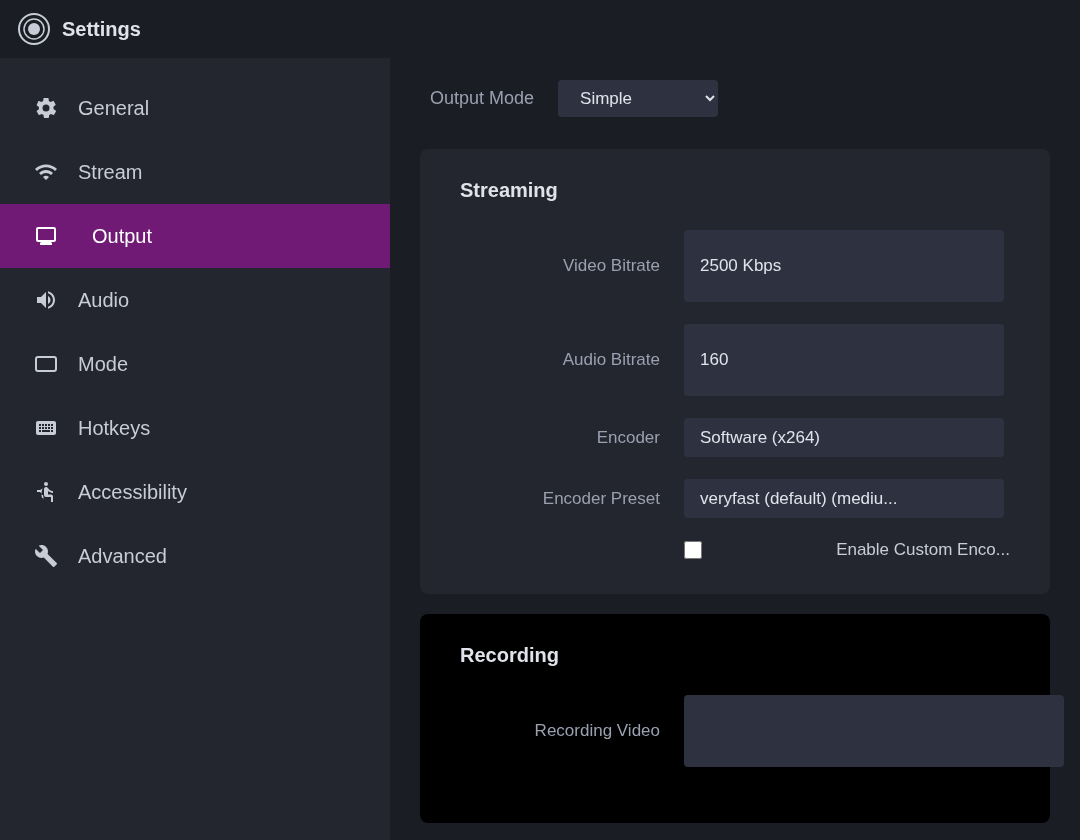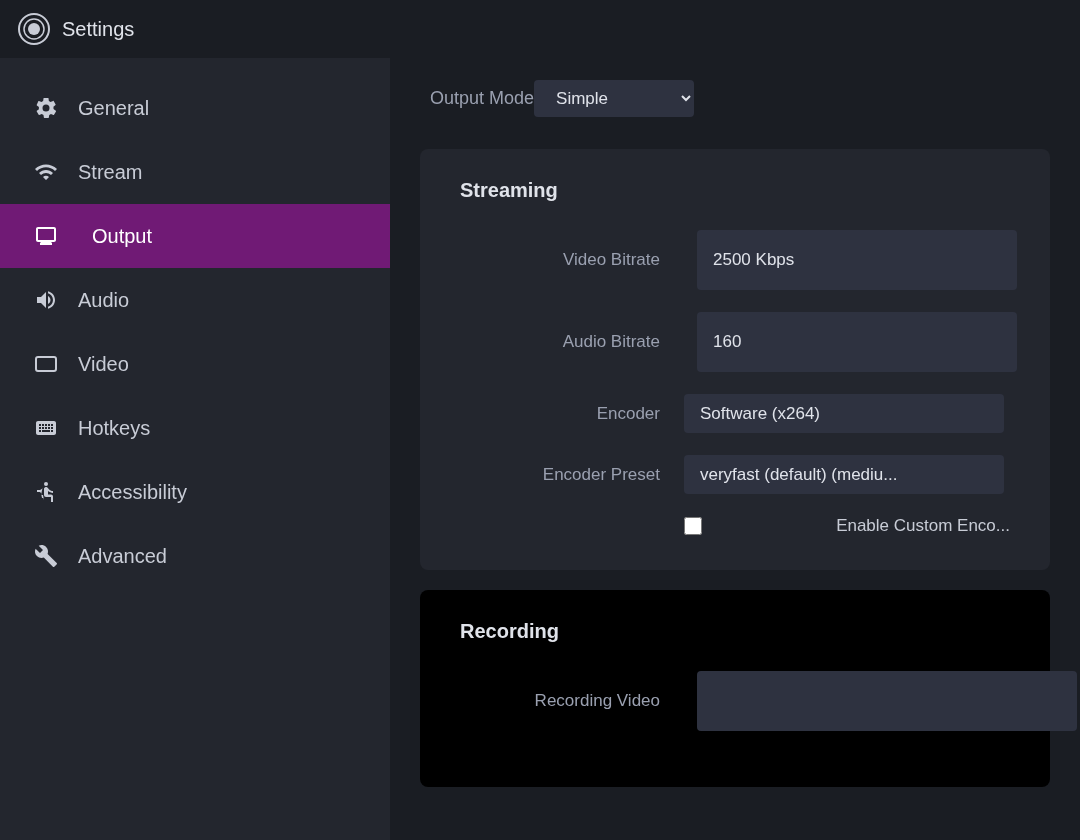--- a/index.html
+++ b/index.html
@@ -23,21 +23,21 @@
     }
 
     .title-bar-logo {
       width: 32px;
       height: 32px;
       margin-right: 12px;
     }
 
     .title-bar-text {
       font-size: 20px;
-      font-weight: 400;
+      font-weight: 700;
       color: #e0e3ea;
     }
 
     
     .main-layout {
       display: flex;
       height: calc(840px - 58px);
     }
 
     
@@ -81,20 +81,21 @@
       background: #1a1d23;
       padding: 0;
       overflow-y: auto;
     }
 
     
     .output-mode-bar {
       display: flex;
       align-items: center;
       padding: 22px 40px;
+      gap: 24px;
     }
 
     .output-mode-label {
       font-size: 18px;
       color: #9aa0b0;
     }
 
     .output-mode-select {
       background: #2e3240;
       color: #e0e3ea;
@@ -137,24 +138,23 @@
       margin-right: 24px;
       flex-shrink: 0;
     }
 
     .form-input {
       background: #2e3240;
       border: none;
       border-radius: 4px;
       color: #e0e3ea;
       font-size: 17px;
-      padding: 20px 16px;
+      padding: 26px 16px;
       min-width: 320px;
       outline: none;
-      margin-left: 13px;
     }
 
     .form-select {
       background: #2e3240;
       border: none;
       border-radius: 4px;
       color: #e0e3ea;
       font-size: 17px;
       padding: 10px 16px;
       min-width: 320px;
@@ -246,21 +246,21 @@
       </span>
       <span>Audio</span>
     </div>
 
     <div class="sidebar-item">
       <span class="sidebar-icon">
         <svg width="24" height="24" viewBox="0 0 24 24" fill="currentColor">
           <rect x="2" y="5" width="20" height="14" rx="2" fill="none" stroke="currentColor" stroke-width="2"></rect>
         </svg>
       </span>
-      <span>Video</span>
+      <span>Mode</span>
     </div>
 
     <div class="sidebar-item">
       <span class="sidebar-icon">
         <svg width="24" height="24" viewBox="0 0 24 24" fill="currentColor">
           <path d="M20 5H4c-1.1 0-2 .9-2 2v10c0 1.1.9 2 2 2h16c1.1 0 2-.9 2-2V7c0-1.1-.9-2-2-2zm-9 3h2v2h-2V8zm0 3h2v2h-2v-2zM8 8h2v2H8V8zm0 3h2v2H8v-2zm-1 5H5v-2h2v2zm0-3H5v-2h2v2zm0-3H5V8h2v2zm9 6H8v-2h8v2zm0-3h-2v-2h2v2zm0-3h-2V8h2v2zm3 6h-2v-2h2v2zm0-3h-2v-2h2v2zm0-3h-2V8h2v2z"></path>
         </svg>
       </span>
       <span>Hotkeys</span>
     </div>

